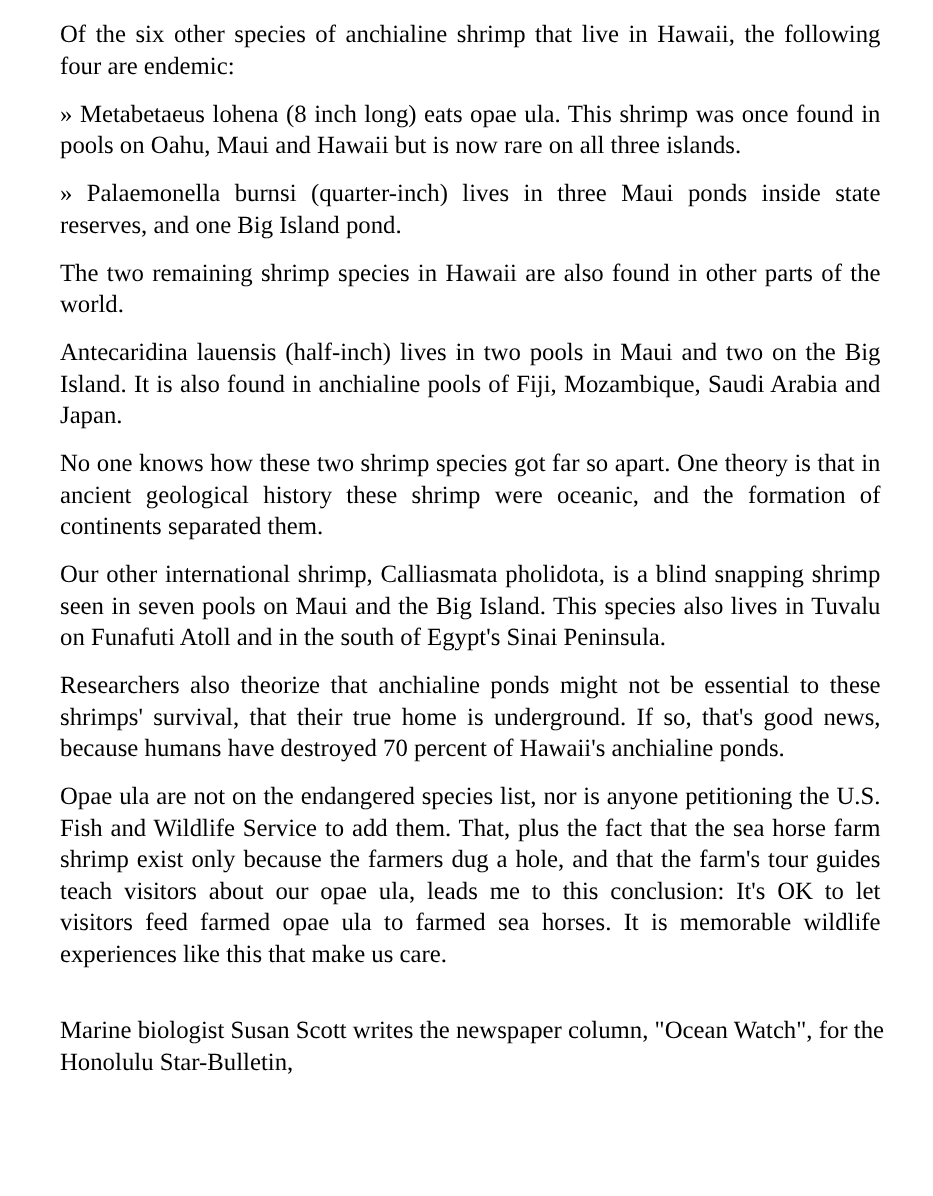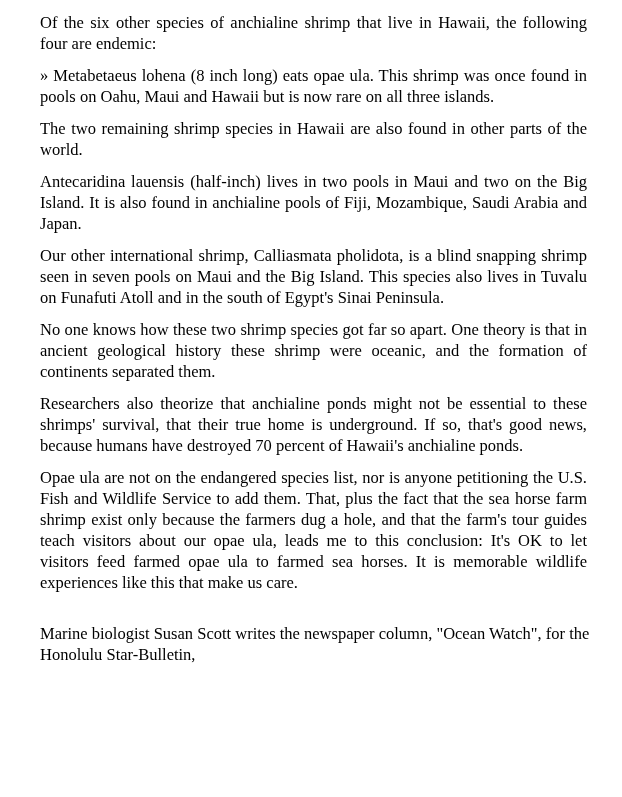--- a/index.html
+++ b/index.html
@@ -29,24 +29,25 @@
     text-align: left;
   }
 </style>
 </head>
 <body>
 
 <div class="page" style="background: rgb(255, 255, 255); color: rgb(0, 0, 0);">
   <div class="article">
     <p>Of the six other species of anchialine shrimp that live in Hawaii, the following four are endemic:</p>
     <p>» Metabetaeus lohena (8 inch long) eats opae ula. This shrimp was once found in pools on Oahu, Maui and Hawaii but is now rare on all three islands.</p>
+    <p>» Palaemonella burnsi (quarter-inch) lives in three Maui ponds inside state reserves, and one Big Island pond.</p>
     <p>The two remaining shrimp species in Hawaii are also found in other parts of the world.</p>
     <p>Antecaridina lauensis (half-inch) lives in two pools in Maui and two on the Big Island. It is also found in anchialine pools of Fiji, Mozambique, Saudi Arabia and Japan.</p>
+    <p>No one knows how these two shrimp species got far so apart. One theory is that in ancient geological history these shrimp were oceanic, and the formation of continents separated them.</p>
     <p>Our other international shrimp, Calliasmata pholidota, is a blind snapping shrimp seen in seven pools on Maui and the Big Island. This species also lives in Tuvalu on Funafuti Atoll and in the south of Egypt's Sinai Peninsula.</p>
-    <p>No one knows how these two shrimp species got far so apart. One theory is that in ancient geological history these shrimp were oceanic, and the formation of continents separated them.</p>
     <p>Researchers also theorize that anchialine ponds might not be essential to these shrimps' survival, that their true home is underground. If so, that's good news, because humans have destroyed 70 percent of Hawaii's anchialine ponds.</p>
     <p>Opae ula are not on the endangered species list, nor is anyone petitioning the U.S. Fish and Wildlife Service to add them. That, plus the fact that the sea horse farm shrimp exist only because the farmers dug a hole, and that the farm's tour guides teach visitors about our opae ula, leads me to this conclusion: It's OK to let visitors feed farmed opae ula to farmed sea horses. It is memorable wildlife experiences like this that make us care.</p>
   </div>
 
   <div class="footer">
     <p><span>Marine biologist Susan Scott writes the newspaper column, "Ocean Watch", for the Honolulu Star-Bulletin, </span></p>
   </div>
 </div>
 
 </body></html>

